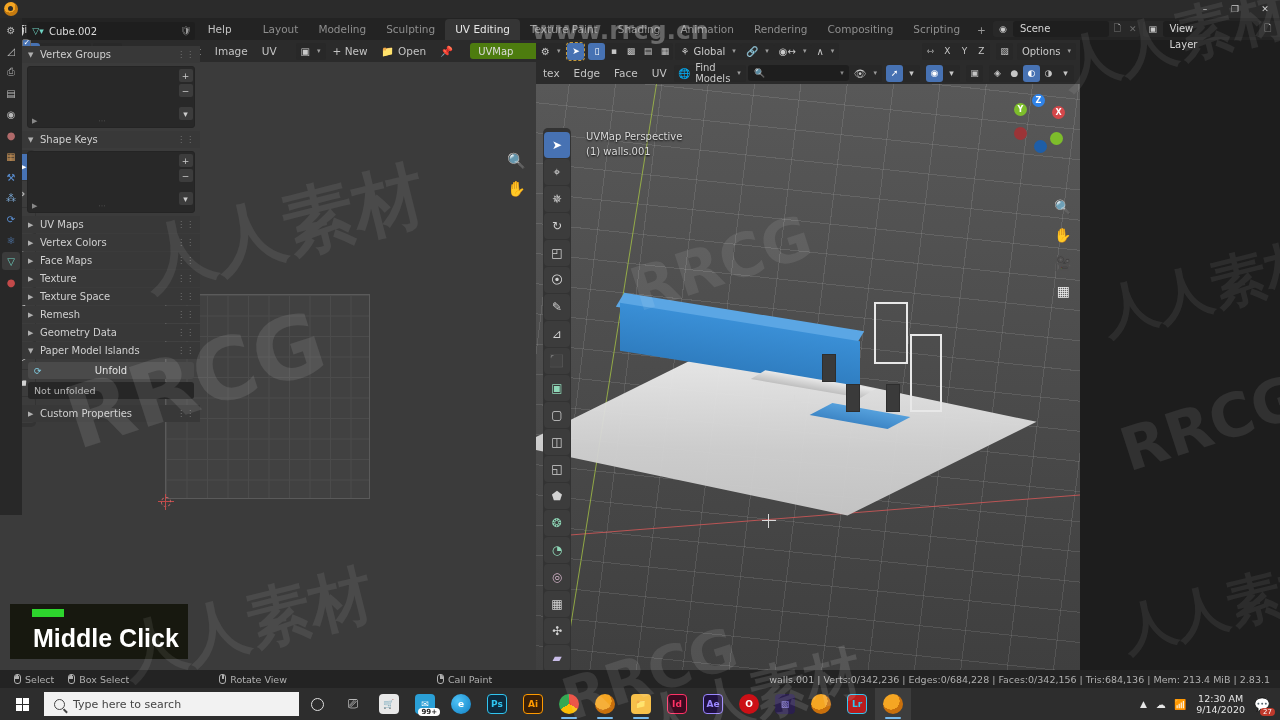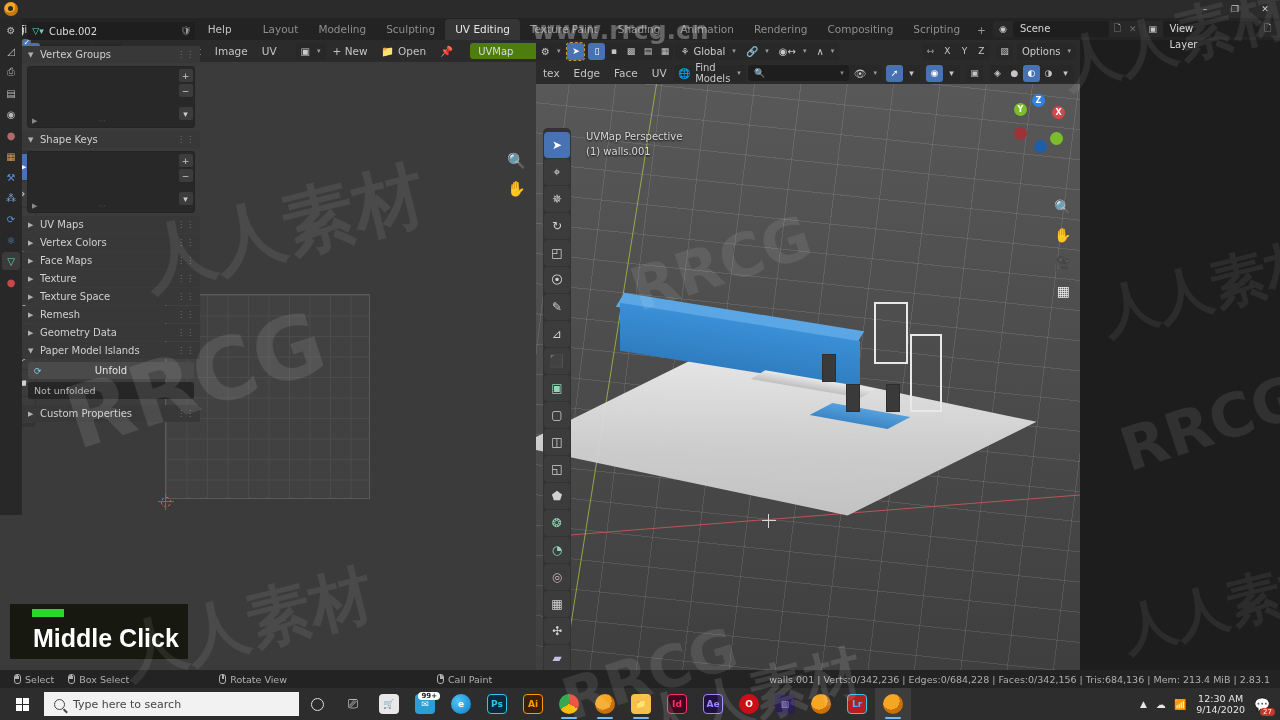--- a/index.html
+++ b/index.html
@@ -204,21 +204,21 @@
   #searchbox .mag { width:11px; height:11px; border:1.5px solid #444; border-radius:50%; position:relative; }
   #searchbox .mag:after { content:""; position:absolute; right:-4px; bottom:-3px; width:5px; height:1.5px;
     background:#444; transform:rotate(45deg); }
   .tbico { width:36px; height:32px; display:flex; align-items:center; justify-content:center;
     position:relative; }
   .tbico .g { width:20px; height:20px; border-radius:4px; display:flex; align-items:center;
     justify-content:center; font-size:9px; color:#fff; font-weight:bold; }
   .tbico.running:after { content:""; position:absolute; bottom:1px; left:10px; width:16px; height:2px;
     background:#76b9ed; border-radius:1px; }
   .tbico.active { background:#3d3d3d; }
-  .badge { position:absolute; right:3px; top:4px; background:#fff; color:#222; font-size:7px;
+  .badge { position:absolute; right:3px; top:20px; background:#fff; color:#222; font-size:7px;
     border-radius:7px; padding:0 3px; font-weight:bold; }
   #tray { margin-left:auto; display:flex; align-items:center; gap:9px; padding-right:8px;
     color:#e6e6e6; font-size:10px; }
   #clock { text-align:center; line-height:11px; font-size:9.5px; }
   #notifb { position:relative; width:18px; }
   #notifb .nb { position:absolute; right:-3px; bottom:-4px; background:#c0392b; color:#fff;
     font-size:7px; border-radius:6px; padding:0 3px; }
 
   
   .wm { position:absolute; pointer-events:none; color:rgba(255,255,255,.11); font-weight:bold;

